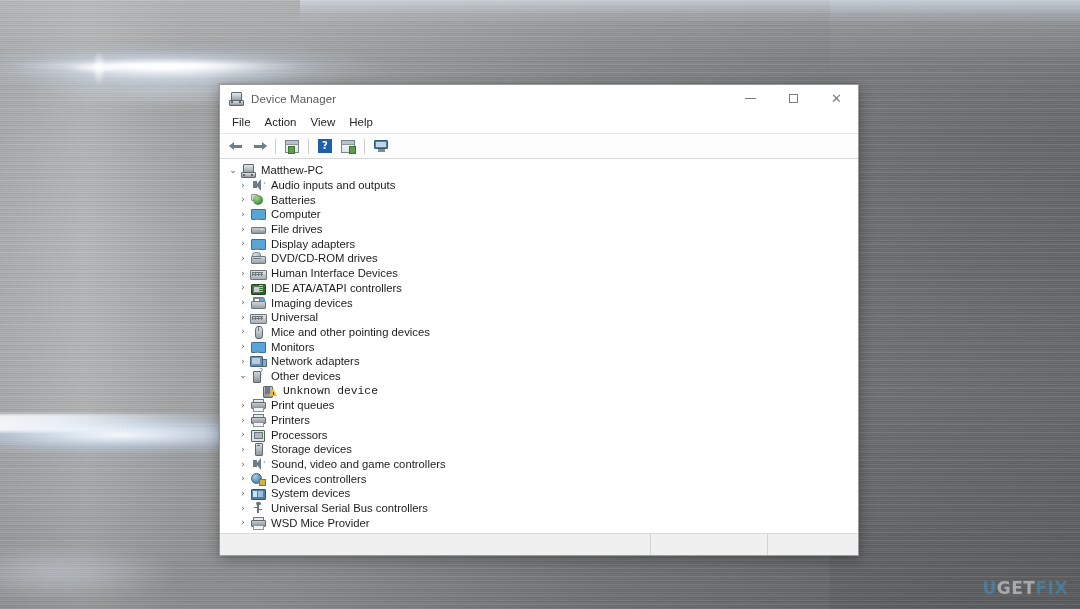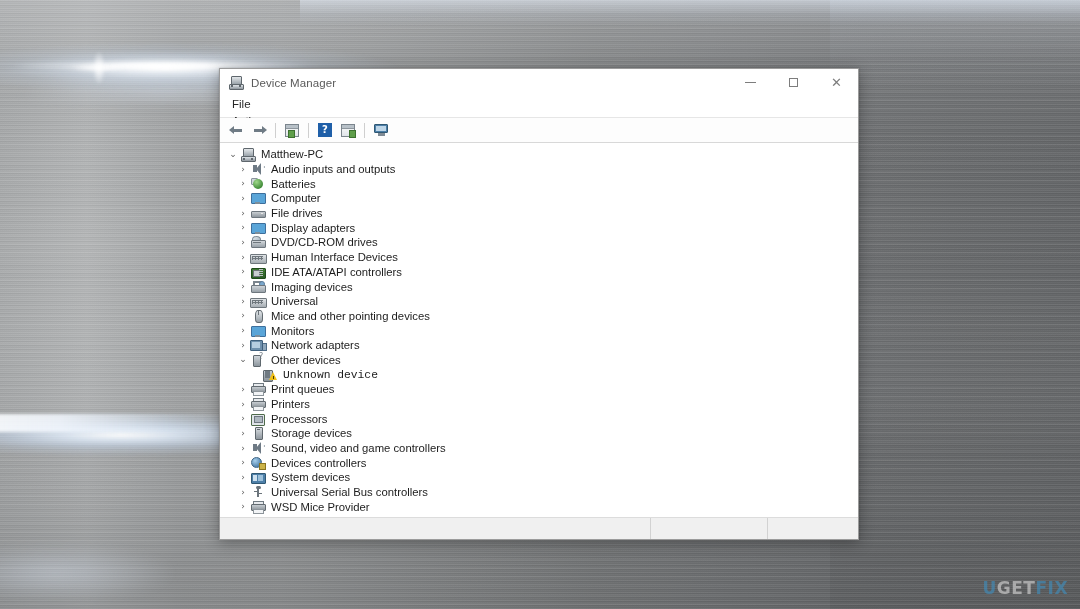--- a/index.html
+++ b/index.html
@@ -174,21 +174,21 @@
     background: linear-gradient(to bottom,
       rgba(226,234,245,0.55) 0%,
       rgba(200,210,224,0.18) 55%,
       rgba(190,200,214,0) 100%);
   }
 
   
   #dm-window {
     position: absolute;
     left: 219px;
-    top: 68px;
+    top: 84px;
     width: 640px;
     height: 472px;
     background: #ffffff;
     border: 1px solid #9b9b9b;
     box-shadow: 0 3px 14px rgba(0,0,0,0.30), 0 0 2px rgba(0,0,0,0.18);
     box-sizing: border-box;
     display: flex;
     flex-direction: column;
     overflow: hidden;
   }
@@ -247,23 +247,23 @@
     font-family: "DejaVu Sans", sans-serif;
     line-height: 1;
   }
 
   
   .menubar {
     height: 21px;
     min-height: 21px;
     background: #ffffff;
     display: flex;
+    align-items: center;
     padding-left: 5px;
     border-bottom: 1px solid #e6e6e6;
-    flex-direction: column;
   }
   .menu-item {
     font-size: 11.5px;
     color: #262626;
     padding: 2px 7px 3px 7px;
     white-space: nowrap;
   }
 
   
   .toolbar {

